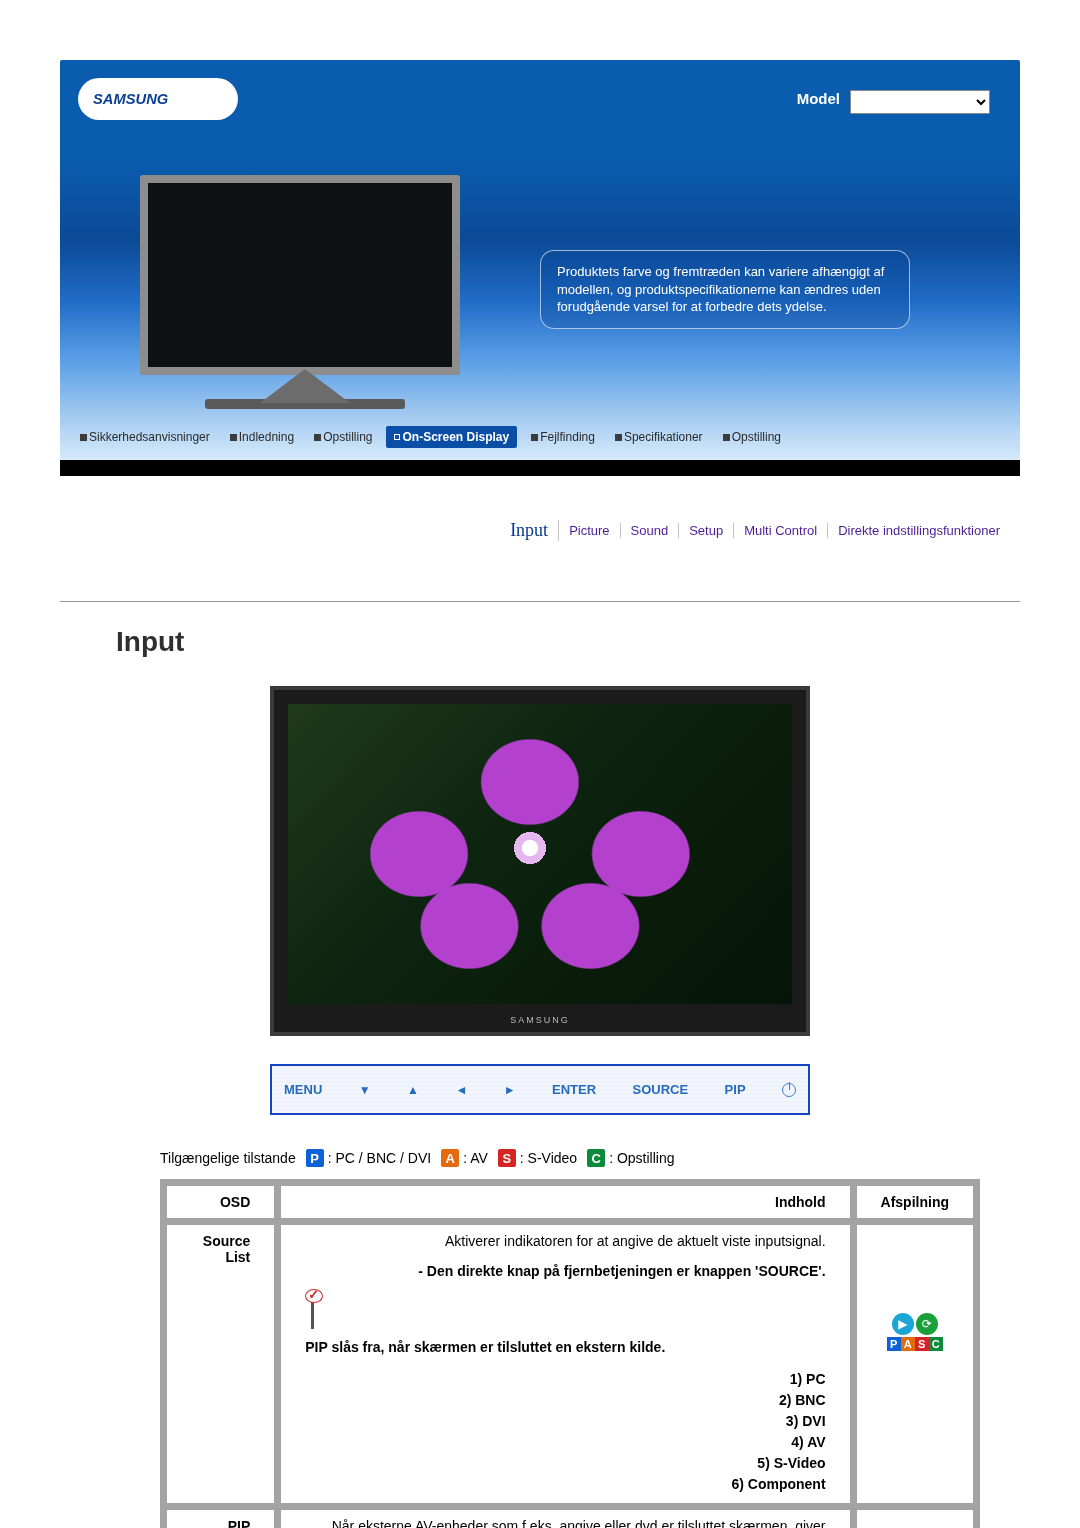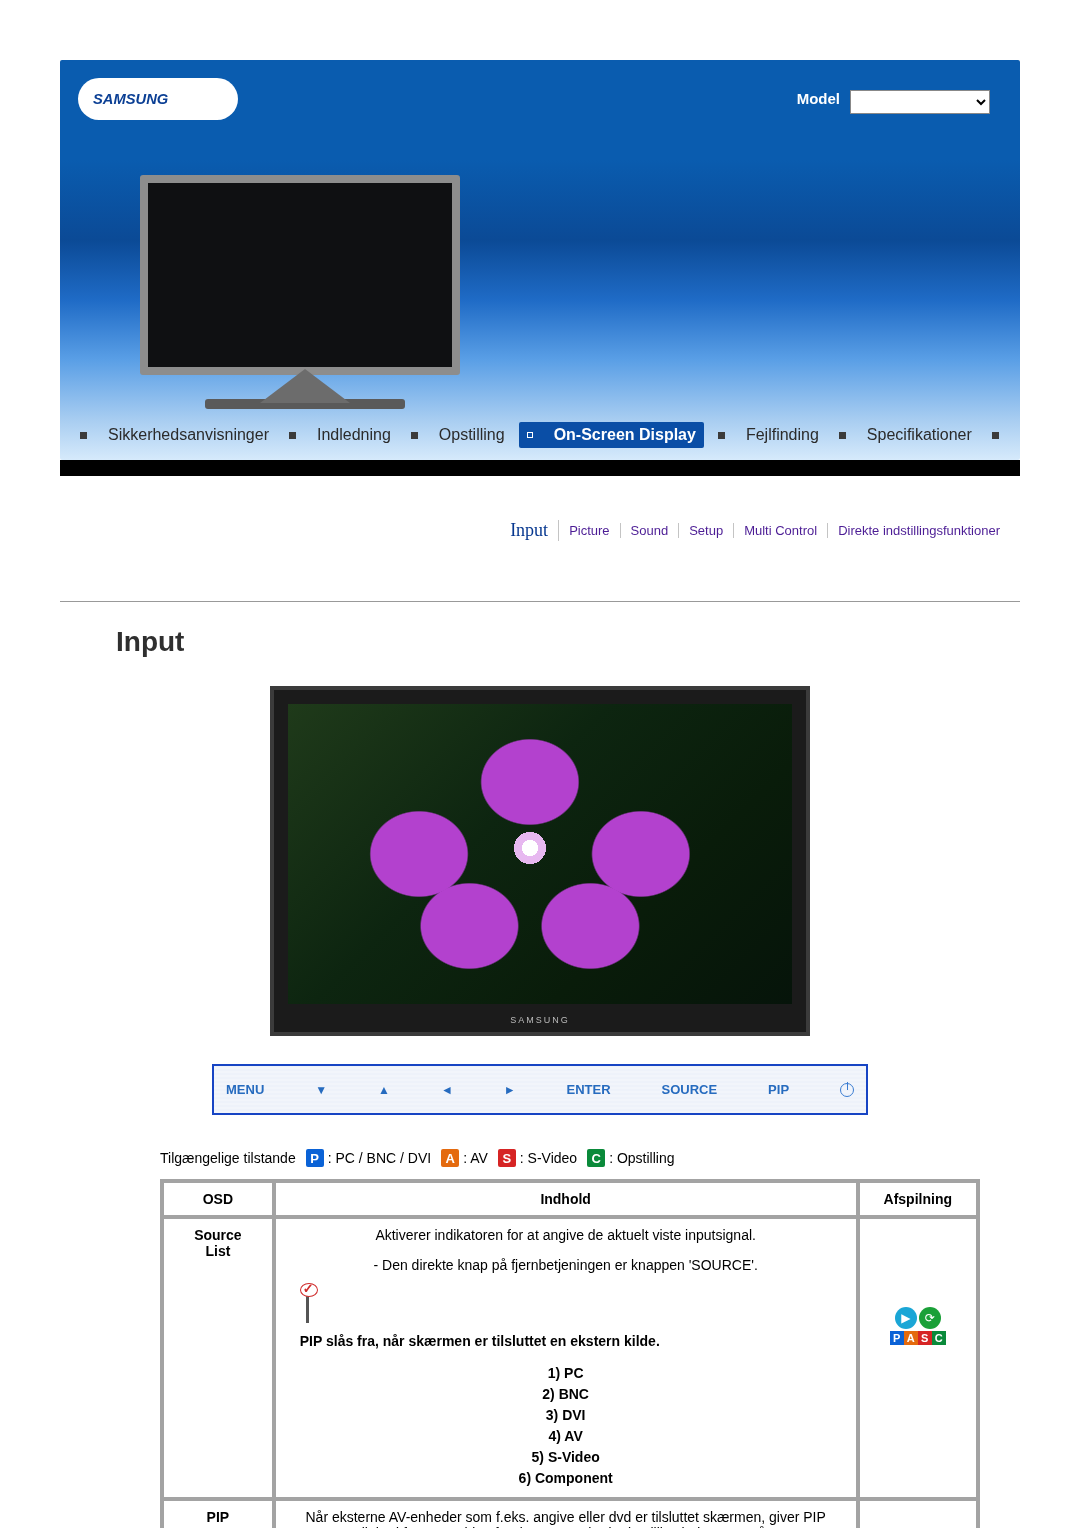--- a/index.html
+++ b/index.html
@@ -9,49 +9,49 @@
   .logo { position: absolute; top: 18px; left: 18px; width: 160px; height: 42px; background: #fff; border-radius: 21px; display:flex; align-items:center; justify-content:center; }
   .logo svg { width: 130px; height: 24px; }
   .model-row { position: absolute; top: 30px; right: 30px; display:flex; gap:10px; color:#fff; font-size:15px; font-weight:bold; }
   .model-select { width: 140px; height: 24px; background:#fff; border:1px solid #888; font-size:13px; }
   .disclaimer-box { position:absolute; top:190px; left:480px; width:370px; color:#fff; font-size:13px; line-height:1.35; border:1px solid rgba(255,255,255,0.6); border-radius:14px; padding:12px 16px; background: rgba(0,60,140,0.25); }
   .monitor { position:absolute; top:115px; left:80px; width:330px; height:260px; }
   .monitor .screen { width:320px; height:200px; background:#0f1012; border:8px solid #8d8d8d; border-radius:3px; }
   .monitor .stand { width:0; height:0; border-left:45px solid transparent; border-right:45px solid transparent; border-bottom:34px solid #6c6c6c; margin:-6px auto 0 auto; position:relative; }
   .monitor .foot { width:200px; height:10px; background:#5a5a5a; margin:-4px auto 0 auto; border-radius:3px; }
   .nav { position:absolute; bottom:12px; left:0; right:0; display:flex; gap:8px; padding:0 14px; align-items:center; }
-  .nav-item { display:flex; align-items:center; gap:21px; font-size:16px; color:#2b2b2b; padding:2px 6px; white-space:nowrap; }
+  .nav-item { display:flex; align-items:center; gap:2px; font-size:12px; color:#2b2b2b; padding:2px 6px; white-space:nowrap; }
   .nav-item.active { background:#0a4ea6; color:#fff; font-weight:bold; border-radius:2px; padding:4px 8px; }
   .nav-item .sq { width:7px; height:7px; background:#3b3b3b; display:inline-block; }
   .nav-item.active .sq { background:transparent; border:1.5px solid #fff; width:6px; height:6px; }
   .banner-bottom { width:960px; height:16px; background:#000; }
   .sub-tabs { width:960px; margin-top:44px; font-size:13px; display:flex; justify-content:flex-end; align-items:center; gap:0; padding-right:10px; }
   .sub-tabs .tab { padding:0 10px; color:#4c1d95; cursor:pointer; border-right:1px solid #c4c4c4; }
   .sub-tabs .tab:last-child { border-right:none; }
   .sub-tabs .tab.active { color:#06378f; font-family: Georgia, 'Times New Roman', serif; font-size:18px; font-style:normal; }
   .hr { border:none; border-top:1px solid #999; margin:60px 0 20px 0; width:960px; }
   .h-input { font-family: Arial, sans-serif; font-size:28px; font-weight:bold; color:#2f2f2f; margin:24px 0 28px 56px; }
   .tv { width:540px; height:350px; margin:0 auto; border:4px solid #3b3b3b; background:#1b1b1b; position:relative; }
   .tv-inner { position:absolute; inset:14px 14px 28px 14px; background:#0f0f0f; overflow:hidden; }
   .flower { width:100%; height:100%; background: radial-gradient(circle at 48% 48%, #fff 0 8px, #e7b8f0 8px 16px, transparent 16px), radial-gradient(ellipse 80px 70px at 48% 26%, #b341ce 0 60%, transparent 62%), radial-gradient(ellipse 80px 70px at 26% 50%, #b341ce 0 60%, transparent 62%), radial-gradient(ellipse 80px 70px at 70% 50%, #b341ce 0 60%, transparent 62%), radial-gradient(ellipse 80px 70px at 36% 74%, #b341ce 0 60%, transparent 62%), radial-gradient(ellipse 80px 70px at 60% 74%, #b341ce 0 60%, transparent 62%), linear-gradient(135deg,#1f3a1a,#0d2510 40%,#091c0a 70%,#06140a); }
   .tv-brand { position:absolute; bottom:7px; left:0; right:0; text-align:center; color:#bbb; font-size:9px; letter-spacing:2px; }
-  .controls { width:656px; margin:28px auto 0 auto; border:2px solid #1744c4; padding:16px 12px; display:flex; justify-content:space-between; align-items:center; color:#266bbf; font-weight:bold; font-size:13px; background: repeating-linear-gradient(0deg,#f2f5fb 0 2px,#eef2fa 2px 4px); }
+  .controls { width:540px; margin:28px auto 0 auto; border:2px solid #1744c4; padding:16px 12px; display:flex; justify-content:space-between; align-items:center; color:#266bbf; font-weight:bold; font-size:13px; background: repeating-linear-gradient(0deg,#f2f5fb 0 2px,#eef2fa 2px 4px); }
   .controls .tri { font-family: Arial; font-size:12px; }
   .controls .pwr { width:14px; height:14px; border:1.5px solid #3a7cd2; border-radius:50%; position:relative; display:inline-block; }
   .controls .pwr::after { content:''; position:absolute; top:-2px; left:5.5px; width:1.5px; height:8px; background:#3a7cd2; }
   .legend { width:960px; margin:34px auto 12px auto; padding-left:100px; display:flex; align-items:center; gap:10px; font-size:14px; }
   .badge { display:inline-flex; width:18px; height:18px; align-items:center; justify-content:center; color:#fff; font-weight:bold; font-size:13px; border-radius:2px; margin-right:4px; }
   .b-p { background:#0a62d6; }
   .b-a { background:#e46a0e; }
   .b-s { background:#d62424; }
   .b-c { background:#0a8a3a; }
   table.osd { width:820px; margin:0 0 0 100px; border-collapse:collapse; font-size:14px; }
-  table.osd th, table.osd td { border:4px solid #a3a3a3; padding:8px 24px; vertical-align:top; text-align:center; }
+  table.osd th, table.osd td { border:7px solid #a3a3a3; padding:8px 24px; vertical-align:top; text-align:right; }
   table.osd th { font-weight:bold; }
-  .src-note { font-weight:normal; margin-top:14px; }
+  .src-note { font-weight:bold; margin-top:14px; }
   .pip-flag { display:flex; gap:10px; align-items:flex-start; margin:10px 0 14px 0; font-weight:bold;flex-direction:column; }
   .pip-flag .flag { width:26px; flex-shrink:0; }
   .pip-flag .flag .pole { width:3px; height:28px; background:#555; margin-left:6px; }
   .pip-flag .flag .top { width:18px; height:14px; background:#fff; border:1.5px solid #cf2a2a; border-radius:50%; position:relative; margin-bottom:-2px; }
   .pip-flag .flag .top::after { content:'✓'; color:#cf2a2a; position:absolute; top:-3px; left:2px; font-weight:bold; font-size:13px; }
   .src-list { font-weight:bold; margin-top:4px; line-height:1.5; }
   .play-icon { display:flex; flex-direction:column; align-items:center; gap:2px; margin-top:80px; }
   .play-icon .buttons { display:flex; gap:2px; }
   .play-icon .circ { width:22px; height:22px; border-radius:50%; display:inline-flex; align-items:center; justify-content:center; color:#fff; font-size:12px; }
   .play-icon .c-blue { background:#1aa6d6; }
@@ -71,20 +71,21 @@
     </div>
     <div class="model-row">
       <span>Model</span>
       <select class="model-select"><option></option></select>
     </div>
     <div class="monitor">
       <div class="screen"></div>
       <div class="stand"></div>
       <div class="foot"></div>
     </div>
+    <div class="disclaimer-box">Produktets farve og fremtræden kan variere afhængigt af modellen, og produktspecifikationerne kan ændres uden forudgående varsel for at forbedre dets ydelse.</div>
     <div class="nav">
       <div class="nav-item">
           <span class="sq"></span>
           <span>Sikkerhedsanvisninger</span>
         </div>
       <div class="nav-item">
           <span class="sq"></span>
           <span>Indledning</span>
         </div>
       <div class="nav-item">

